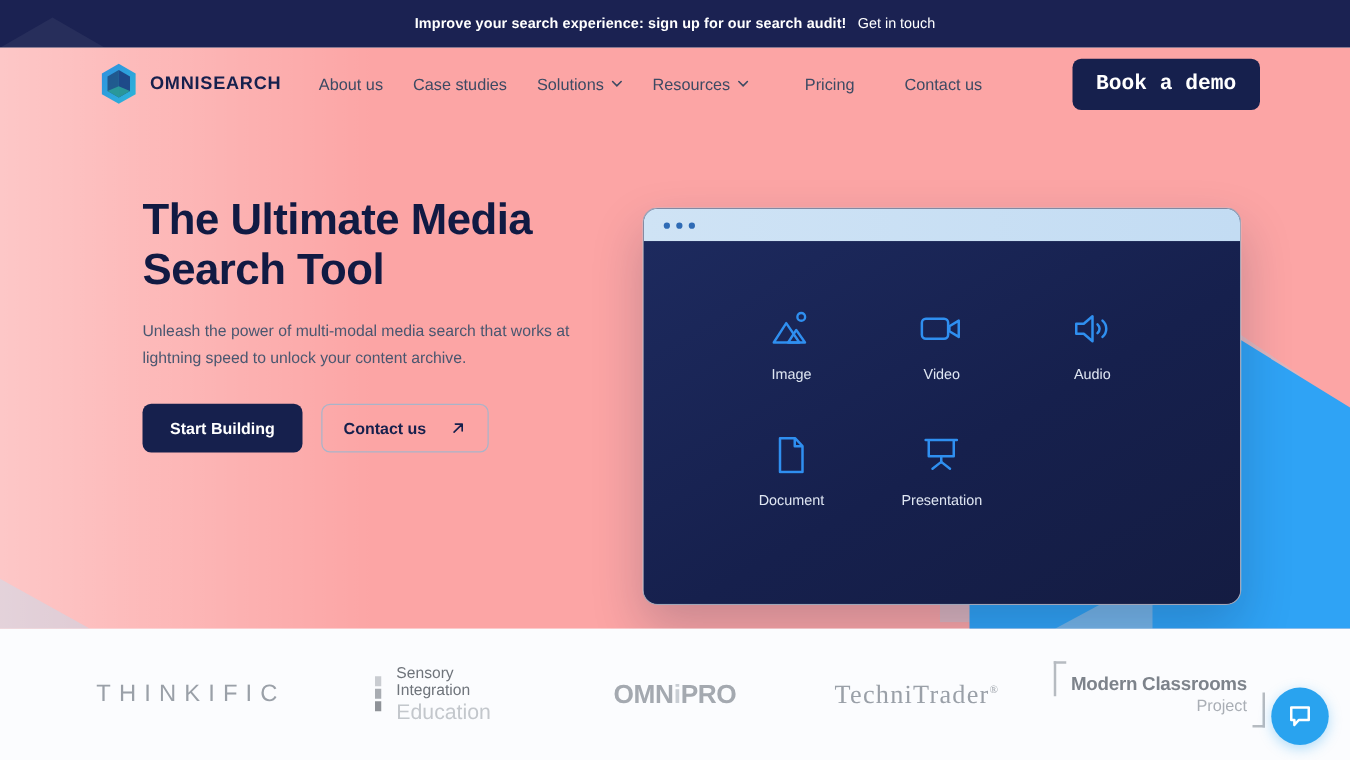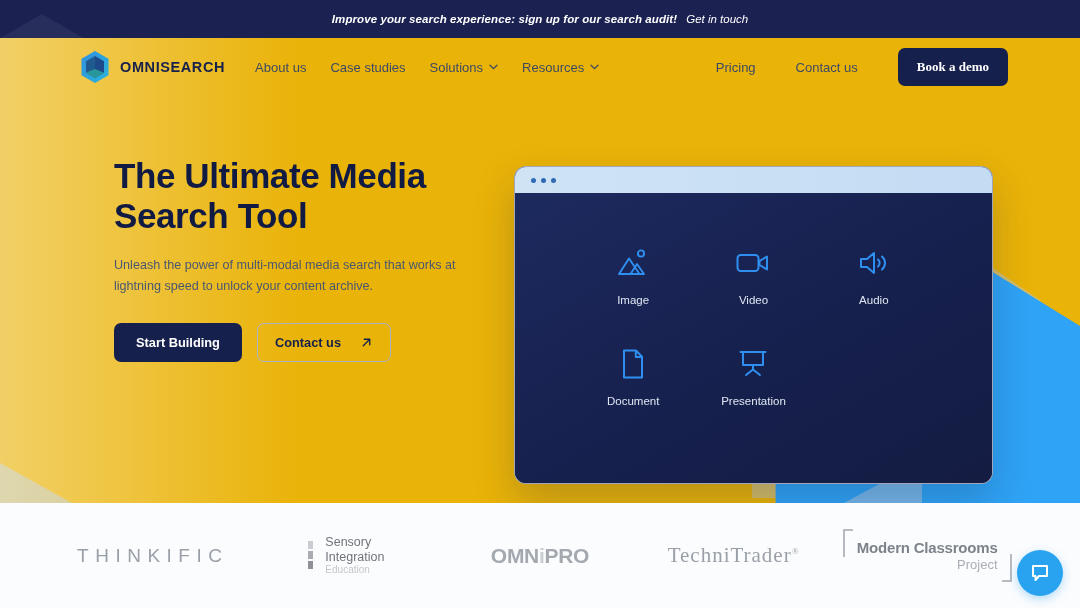--- a/index.html
+++ b/index.html
@@ -20,29 +20,29 @@
     overflow: hidden;
     z-index: 5;
   }
   .announce-tri {
     position: absolute; left: -10px; top: 14px;
     width: 0; height: 0;
     border-left: 52px solid transparent;
     border-right: 52px solid transparent;
     border-bottom: 30px solid rgba(255,255,255,0.055);
   }
-  .announce-inner { position: relative; display: flex; align-items: flex-end; gap: 9px; z-index:2;font-style:italic;}
+  .announce-inner { position: relative; display: flex; align-items: flex-end; gap: 9px; z-index:2;}
   .announce-text { color: #ffffff; font-size: 11.5px; font-weight: 700; letter-spacing: .1px; }
   .announce-link { color: #ffffff; font-size: 11.5px; font-weight: 400; text-decoration: none; }
 
   
   .hero {
     position: relative;
     height: 465px; width: 100%;
-    background: #eab308;
+    background: #fca5a5;
     overflow: hidden;
   }
   .bg-blue-shape {
     position: absolute; right: -40px; top: 170px;
     width: 420px; height: 340px;
     background: #2fa3f5;
     clip-path: polygon(45% 0%, 100% 42%, 100% 100%, 18% 100%, 18% 44%);
   }
   .bg-grey-shape {
     position: absolute; right: 40px; top: 130px;
@@ -81,24 +81,25 @@
   }
   .nav-links { display: flex; align-items: center; gap: 24px; }
   .nav-link {
     font-size: 13px; color: #3d4a63; text-decoration: none;
     display: flex; align-items: center; gap: 6px; cursor: pointer;
   }
   .chev { width: 9px; height: 6px; display:block; }
   .nav-right { margin-left: auto; display: flex; align-items: center; gap: 40px; }
   .btn-demo {
     background: #16204d; color: #fff;
-    font-size: 13px; font-weight: 700;
+    font-size: 17px; font-weight: 700;
     padding: 11px 19px; border-radius: 7px;
     border: none; cursor: pointer;
-    font-family: Liberation Serif, serif;
+    font-family: Liberation Mono, monospace;
+    margin-left: 32px;
   }
 
   
   .hero-body { position: relative; z-index: 4; display: flex; padding: 0 40px 0 114px; }
   .hero-left { width: 400px; padding-top: 60px; }
   .hero-title {
     font-size: 35px; line-height: 1.13; font-weight: 700;
     color: #111a43; letter-spacing: -0.4px;
   }
   .hero-sub {
@@ -168,21 +169,21 @@
     font-family: "Liberation Sans", sans-serif; font-weight: 400;
   }
   .lg-sensory { display: flex; align-items: center; gap: 12px; }
   .lg-sensory-bars { display: flex; flex-direction: column; gap: 2px; }
   .lg-sensory-bars i { display: block; width: 5px; height: 8px; background: #b9bdc2; }
   .lg-sensory-bars i:nth-child(1){ background:#c9ccd1; }
   .lg-sensory-bars i:nth-child(2){ background:#a8acb2; }
   .lg-sensory-bars i:nth-child(3){ background:#8e9298; }
   .lg-sensory-txt { line-height: 1.18; }
   .lg-sensory-txt .l1, .lg-sensory-txt .l2 { font-size: 12.5px; color: #6f747b; }
-  .lg-sensory-txt .l3 { font-size: 10px; color: #c3c7cc; }
+  .lg-sensory-txt .l3 { font-size: 17px; color: #c3c7cc; }
   .lg-omnipro { font-size: 21px; font-weight: 700; color: #a4a9b0; letter-spacing: -0.3px; }
   .lg-omnipro .tick { color: #c9ced4; }
   .lg-techni {
     font-family: "Liberation Serif", serif; font-size: 21px;
     color: #9aa0a8; letter-spacing: 1px;
   }
   .lg-techni sup { font-size: 9px; vertical-align: super; }
   .lg-modern { position: relative; padding: 10px 14px; }
   .lg-modern .brk-tl {
     position: absolute; left: 0; top: 0; width: 10px; height: 28px;

